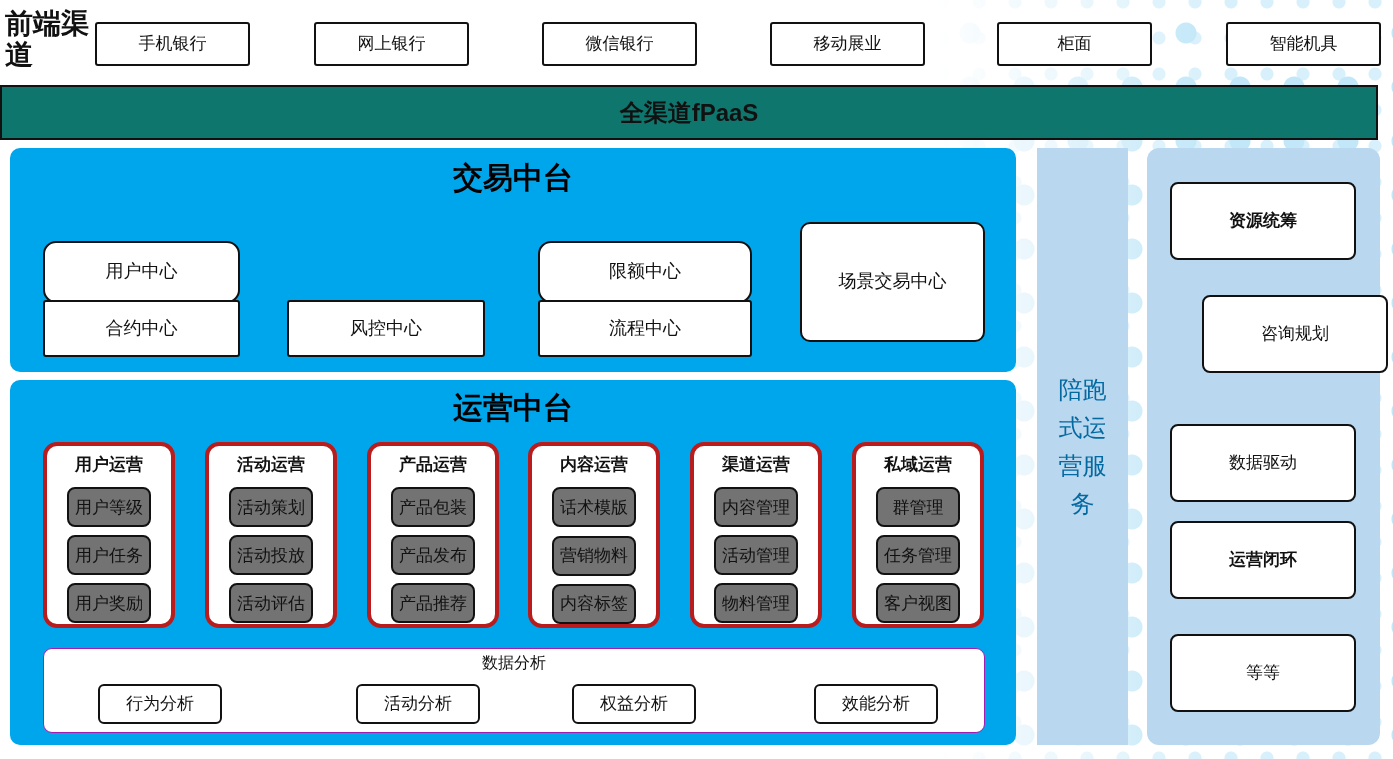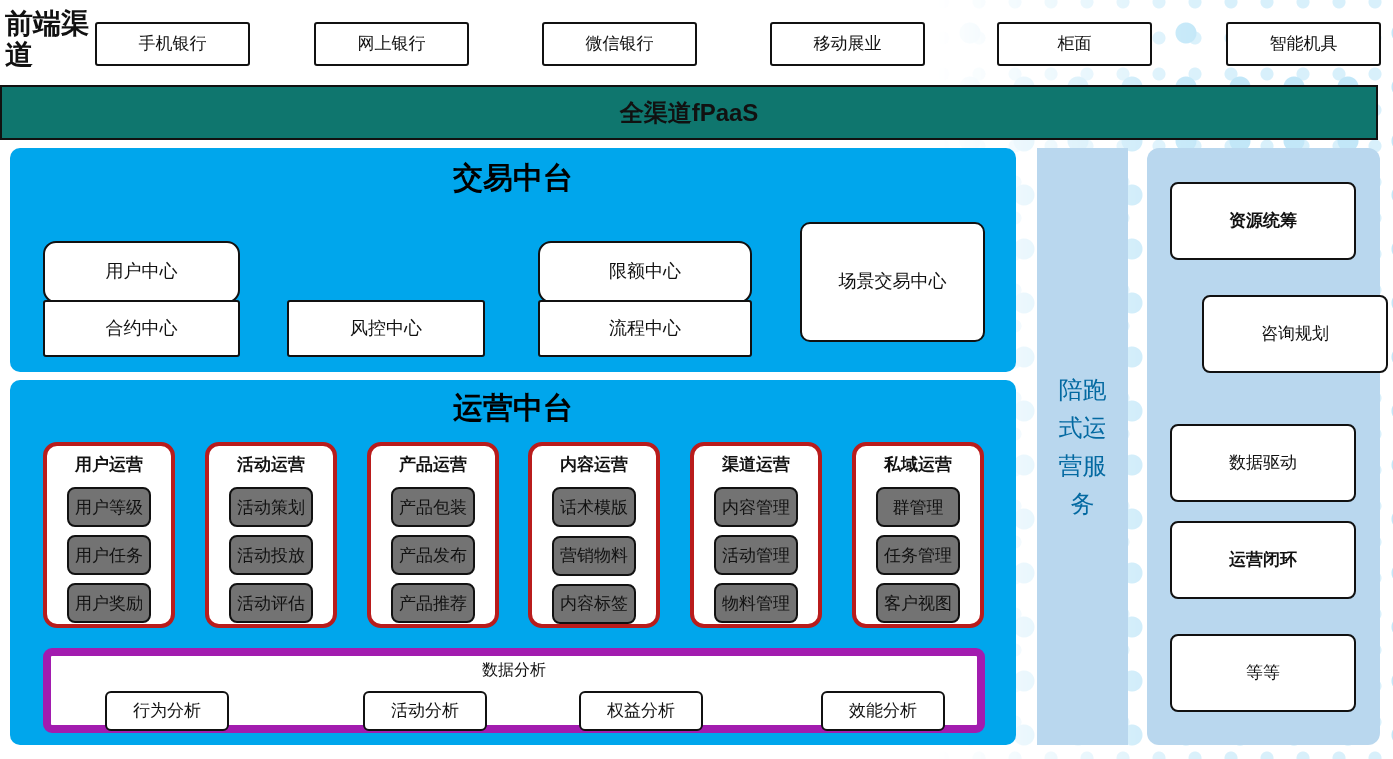--- a/index.html
+++ b/index.html
@@ -69,21 +69,21 @@
   .opcol .ct { font-size:17px; font-weight:600; height:26px; }
   .opcol .ci {
     width:84px; height:40px; margin-top:8px;
     background:#737373; border:2px solid #111; border-radius:8px;
     display:flex; align-items:center; justify-content:center;
     font-size:17px; font-weight:500;
   }
 
   .datastrip {
     position:absolute; left:33px; top:268px; width:942px; height:85px;
-    background:#fff; border:8px solid #a21caf; border-radius:9px;
+    background:#fff; border:1px solid #a21caf; border-radius:9px;
   }
   .datastrip .dt { position:absolute; left:0; top:4px; width:100%; text-align:center; font-size:16px; font-weight:500; }
   .datastrip .db { top:35px; width:124px; height:40px; border-radius:6px; }
 
   .sidebar {
     left:1037px; top:148px; width:91px; height:597px;
     background:#B9D7EE; display:flex; align-items:center; justify-content:center;
   }
   .sidebar .vt {
     width:58px; font-size:24px; font-weight:500; line-height:38px;

